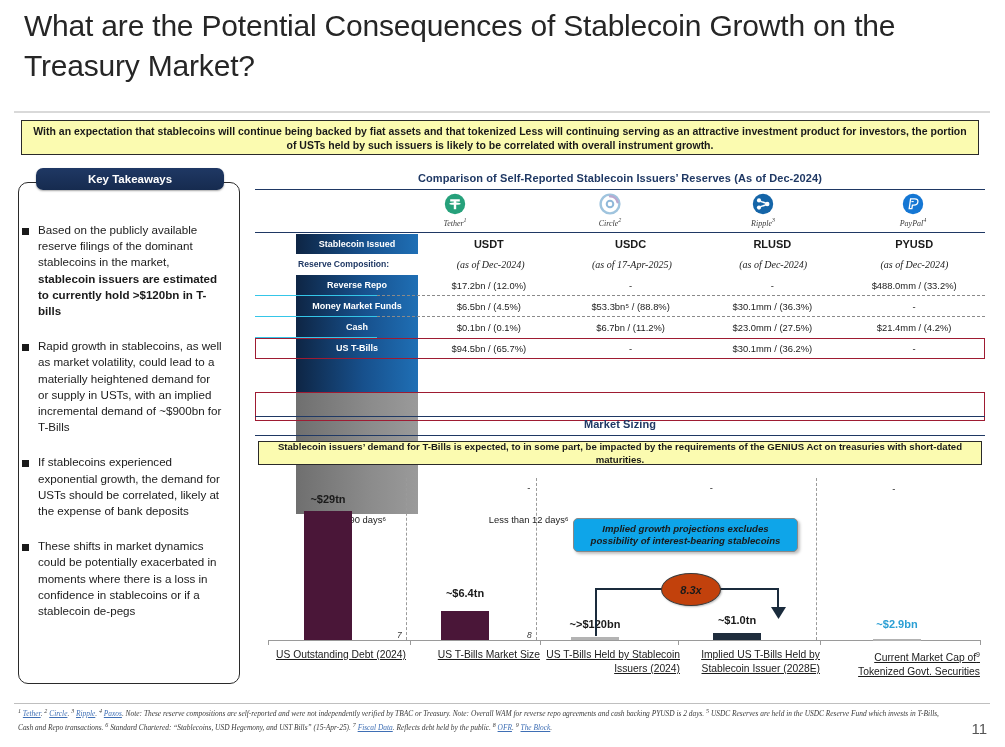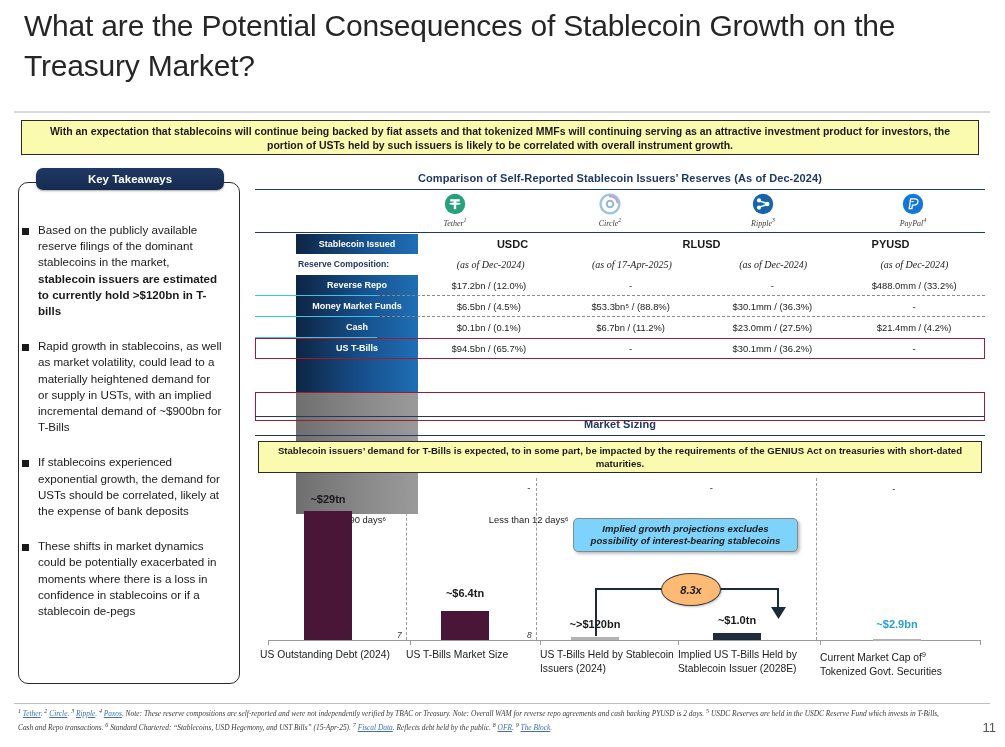--- a/index.html
+++ b/index.html
@@ -117,85 +117,85 @@
     border:1.6px solid #9e1b32;pointer-events:none;
   }
   .cyan-sep{position:absolute;left:0;width:122px;bottom:0;height:1px;background:#35c6e8;}
 
   
   #ms-title{position:absolute;left:255px;top:418px;width:730px;}
   #ms-hr-top{position:absolute;left:255px;top:416px;width:730px;height:1.3px;background:#1f3864;}
   #ms-hr-bot{position:absolute;left:255px;top:435px;width:730px;height:1.3px;background:#1f3864;}
 
   #ms-callout{
-    position:absolute;left:258px;top:441px;width:724px;height:32px;
+    position:absolute;left:258px;top:441px;width:724px;height:24px;
     background:#fbfbb0;border:1.3px solid #2a2a2a;
     display:flex;align-items:center;justify-content:center;box-sizing:border-box;padding:0 14px;
   }
   #ms-callout .txt{font-size:9.6px;font-weight:bold;line-height:13px;text-align:center;}
 
   
   #chart{position:absolute;left:258px;top:478px;width:727px;height:218px;}
   #chart-axis{position:absolute;left:10px;top:162px;width:712px;height:1.2px;background:#9a9a9a;}
   .vdash{position:absolute;top:0;width:0;border-left:1.4px dashed #9a9a9a;height:162px;}
   .tickmark{position:absolute;top:162px;width:1px;height:5px;background:#9a9a9a;}
   .bar{position:absolute;background:#4a1638;}
   .bar.navy{background:#1f2d3d;}
   .bar.grey{background:#b3b3b3;}
   .bar-lbl{
     position:absolute;text-align:center;font-size:11px;font-weight:bold;color:#1a1a1a;
   }
   .bar-lbl.blue{color:#2b9fd4;}
   .xlbl{
-    position:absolute;text-align:left;font-size:10.3px;line-height:14px;color:#1a1a1a;
+    position:absolute;text-align:right;font-size:10.3px;line-height:14px;color:#1a1a1a;text-decoration:underline;
   }
   .xlbl sup{font-size:7px;}
   .footnum{position:absolute;font-size:8.5px;color:#3a3a3a;font-style:italic;}
 
   #note-box{
     position:absolute;left:315px;top:40px;width:225px;height:34px;
-    background:#7dd3fc;border:1.1px solid #888;border-radius:5px;
+    background:#0ea5e9;border:1.1px solid #888;border-radius:5px;
     display:flex;align-items:center;justify-content:center;text-align:center;
     font-size:9.6px;font-weight:bold;font-style:italic;line-height:12.5px;
     box-shadow:2px 2px 3px rgba(0,0,0,.25);box-sizing:border-box;padding:0 6px;
   }
 
   #mult-ellipse{
     position:absolute;left:403px;top:95px;width:58px;height:31px;
     border:1.2px solid #3a3a3a;border-radius:50%;
-    background:#fdba74;
+    background:#c2410c;
     display:flex;align-items:center;justify-content:center;
     font-size:11px;font-weight:bold;font-style:italic;color:#1a1a1a;
     box-shadow:1px 1px 2px rgba(0,0,0,.25);
   }
   .conn{position:absolute;background:#1a2b3c;}
 
   
   #foot-rule{position:absolute;left:14px;top:703px;width:976px;height:1px;background:#bfbfbf;}
   #footnotes{
     position:absolute;left:18px;top:706px;width:930px;
     font-size:7.4px;line-height:11.4px;font-style:italic;color:#3a3a3a;
     font-family:"Liberation Serif",serif;
   }
   #footnotes a{color:#3f6fb5;text-decoration:underline;}
   #footnotes sup{font-size:6px;}
   #pagenum{
-    position:absolute;right:9px;top:720px;font-size:13px;color:#555;
+    position:absolute;right:18px;top:720px;font-size:15px;color:#555;
   }
 </style>
 </head>
 <body>
 
 <div class="slide">
 
   <div id="page-title">What are the Potential Consequences of Stablecoin Growth on the Treasury Market?</div>
   <div id="title-rule"></div>
 
   <div id="top-callout">
-    <div class="txt">With an expectation that stablecoins will continue being backed by fiat assets and that tokenized MMFs will continuing serving as an attractive investment product for investors, the portion of USTs held by such issuers is likely to be correlated with overall instrument growth.</div>
+    <div class="txt">With an expectation that stablecoins will continue being backed by fiat assets and that tokenized Less will continuing serving as an attractive investment product for investors, the portion of USTs held by such issuers is likely to be correlated with overall instrument growth.</div>
   </div>
 
   <div id="kt-panel"></div>
   <div id="kt-header">Key Takeaways</div>
   <div id="kt-list">
     <div class="kt-item">
       <span class="kt-bullet"></span>
       <span class="kt-text">
         <span>Based on the publicly available reserve filings of the dominant stablecoins in the market, </span><b>stablecoin issuers are estimated to currently hold &gt;$120bn in T-bills</b>
       </span>
@@ -260,20 +260,21 @@
       <div class="logo-name">PayPal<sup>4</sup></div>
     </div>
   </div>
   <div id="logo-underline"></div>
 
   <div id="res-table">
 
     <div class="trow h26">
       <div class="rlabel">Stablecoin Issued</div>
       <div class="rcells">
+        <div class="cell bold">USDT</div>
         <div class="cell bold">USDC</div>
         <div class="cell bold">RLUSD</div>
         <div class="cell bold">PYUSD</div>
       </div>
     </div>
 
     <div class="trow h22">
       <div class="rlabel plain">Reserve Composition:</div>
       <div class="rcells">
         <div class="cell ital">(as of Dec-2024)</div>

